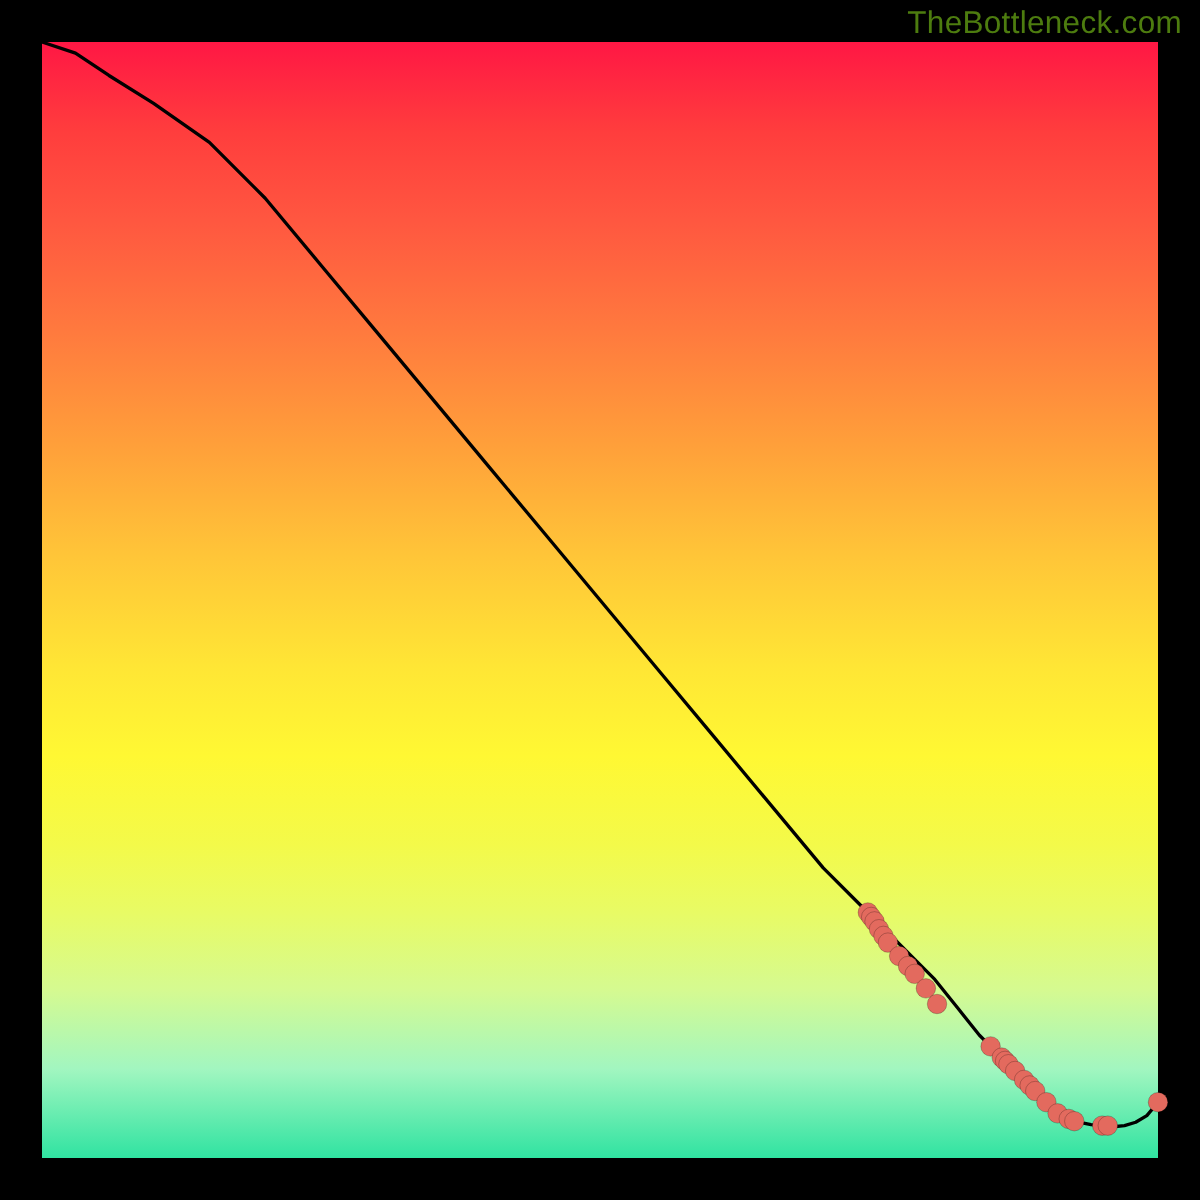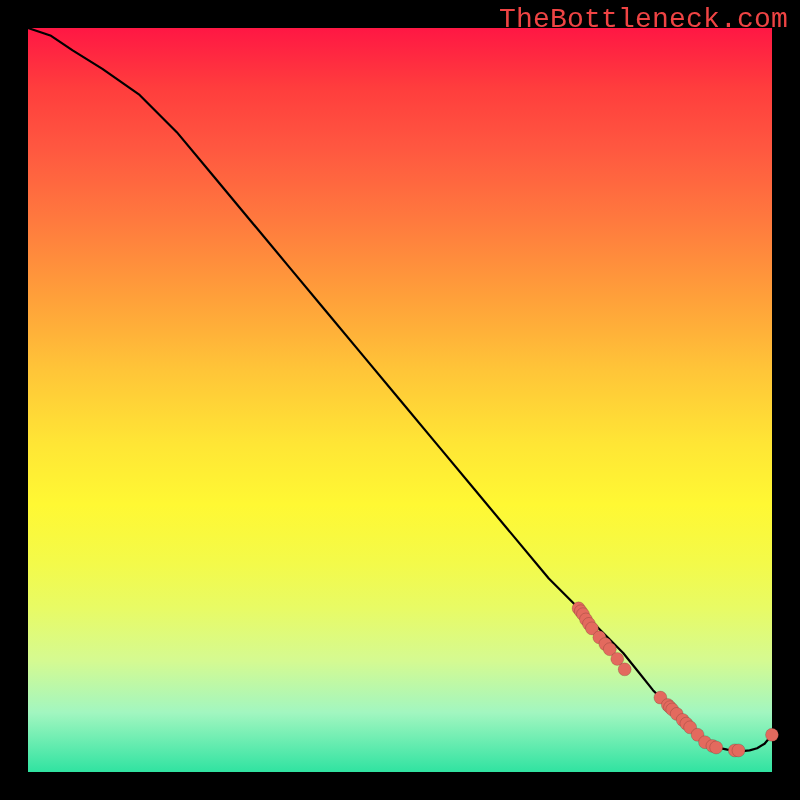--- a/index.html
+++ b/index.html
@@ -7,24 +7,24 @@
   .stage {
     position: relative;
     width: 800px;
     height: 800px;
     background: #000;
   }
   .watermark {
     position: absolute;
     top: 4px;
     right: 12px;
-    font-family: Liberation Mono, monospace;
-    font-size: 28px;
+    font-family: Liberation Sans, sans-serif;
+    font-size: 21px;
     font-weight: 500;
-    color: #ef4444;
+    color: #4d7c0f;
     letter-spacing: 0.2px;
     z-index: 10;
   }
   .plot {
     position: absolute;
     left: 28px;
     top: 28px;
     width: 744px;
     height: 744px;
     background: linear-gradient(to bottom,

